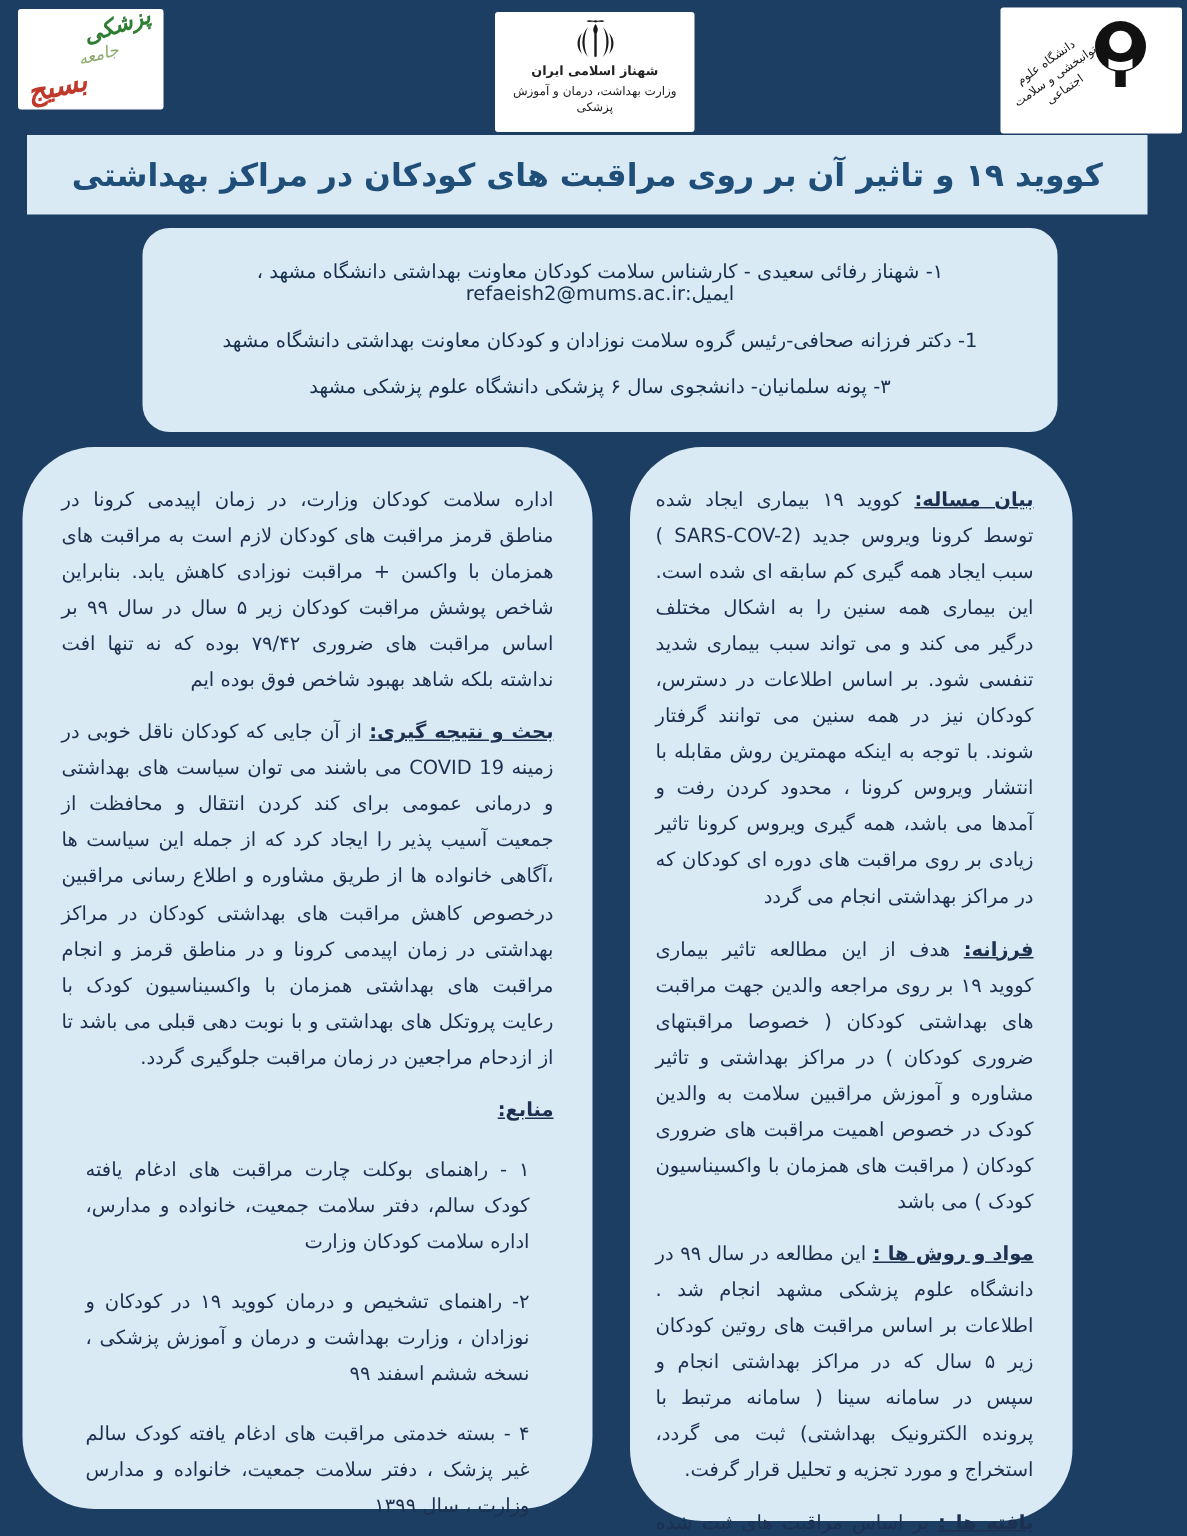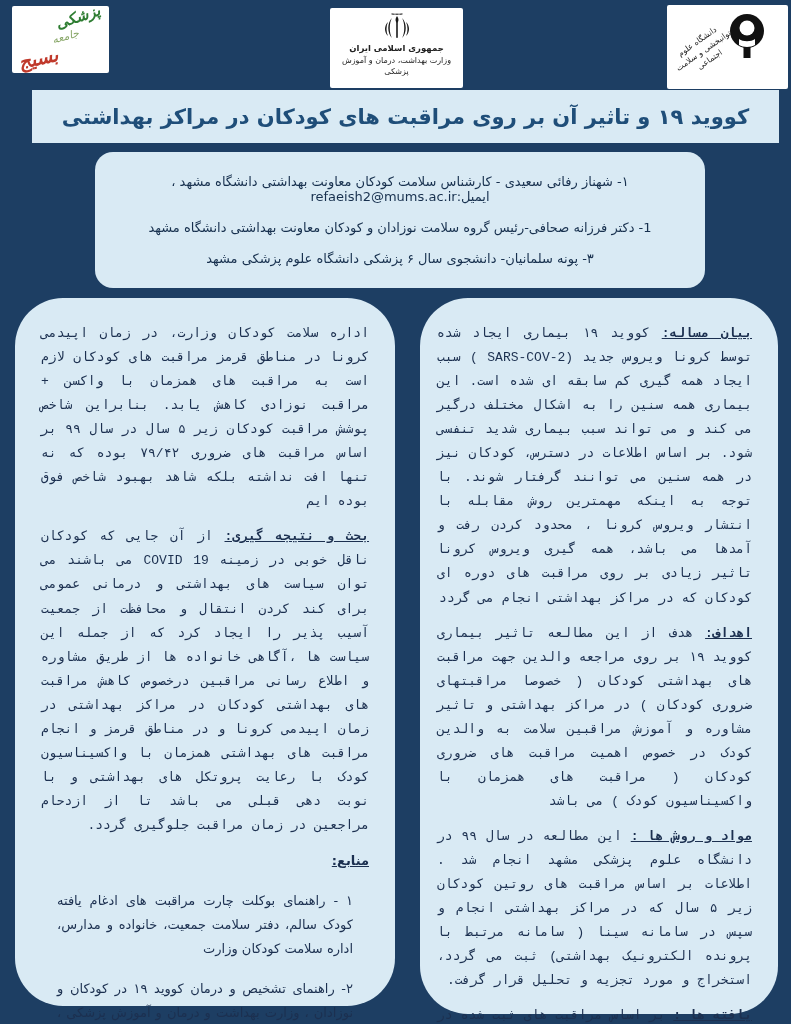--- a/index.html
+++ b/index.html
@@ -23,21 +23,21 @@
 
   .ministry-emblem{display:block;margin:4px auto 0 auto;}
   .ministry-l1{font-size:8.5px;color:#222;font-weight:bold;line-height:1.5;}
   .ministry-l2{font-size:8px;color:#222;line-height:1.4;}
 
   .uswr-emblem{position:absolute;left:52px;top:6px;}
   .uswr-text{position:absolute;left:2px;top:30px;width:70px;font-size:8px;color:#1a1a1a;transform:rotate(-35deg);text-align:center;line-height:1.35;}
 
   
   .title-bar{
-    position:absolute;left:32px;top:90px;width:747px;height:53px;
+    position:absolute;left:18px;top:90px;width:747px;height:53px;
     background:#d9eaf4;display:flex;align-items:center;justify-content:center;
   }
   .title-bar .t{
     font-size:21px;font-weight:bold;color:#1f4e79;letter-spacing:0;
   }
 
   
   .authors{
     position:absolute;left:95px;top:152px;width:610px;height:136px;
     background:#d9eaf4;border-radius:18px;
@@ -46,22 +46,22 @@
   }
   .authors .a{font-size:13px;color:#17304e;text-align:center;}
 
   
   .col{
     position:absolute;top:298px;background:#d9eaf4;border-radius:48px;
     padding:24px 26px;box-sizing:border-box;
     font-size:13px;color:#1c3050;text-align:justify;line-height:1.85;
   }
   .col-left{left:15px;width:380px;height:708px;}
-  .col-right{left:420px;width:358px;height:716px;padding-left:17px;}
-  .para{margin:0 0 11px 0;font-family:Liberation Mono, monospace;}
+  .col-right{left:420px;width:295px;height:716px;padding-left:17px;}
+  .para{margin:0 0 11px 0;}
   .para:last-child{margin-bottom:0;}
   .sec-h{font-weight:bold;text-decoration:underline;}
   .refs-title{font-weight:bold;text-decoration:underline;margin:0 0 8px 0;}
   .ref-item{margin:16px;}
 </style>
 </head>
 <body>
 
 <div class="poster">
 
@@ -74,21 +74,21 @@
   <div class="logo-box logo-center">
     <svg class="ministry-emblem" width="40" height="30" viewBox="0 0 40 30">
       <path d="M20 4 C18 7 18 9 20 11 C22 9 22 7 20 4 Z" fill="#1a1a1a"></path>
       <rect x="19.2" y="9" width="1.6" height="17" rx="0.8" fill="#1a1a1a"></rect>
       <path d="M15 6 C10 11 10 21 15 26 C12 21 12 11 15 6 Z" fill="#1a1a1a"></path>
       <path d="M25 6 C30 11 30 21 25 26 C28 21 28 11 25 6 Z" fill="#1a1a1a"></path>
       <path d="M11 10 C7 14 7 20 11 24 C9 20 9 14 11 10 Z" fill="#1a1a1a"></path>
       <path d="M29 10 C33 14 33 20 29 24 C31 20 31 14 29 10 Z" fill="#1a1a1a"></path>
       <path d="M14 2 C16 0.5 18 2.5 20 1.5 C22 2.5 24 0.5 26 2 C24 3.5 22 1.8 20 3 C18 1.8 16 3.5 14 2 Z" fill="#1a1a1a"></path>
     </svg>
-    <div class="ministry-l1">جمهوری اسلامی ایران</div>
+    <div class="ministry-l1">شهناز اسلامی ایران</div>
     <div class="ministry-l2">وزارت بهداشت، درمان و آموزش پزشکی</div>
   </div>
 
   <div class="logo-box logo-right">
     <svg class="uswr-emblem" width="56" height="52" viewBox="0 0 56 52">
       <circle cx="28" cy="20" r="17" fill="#111111"></circle>
       <circle cx="28" cy="17" r="7.5" fill="#ffffff"></circle>
       <path d="M24.5 33 L24.5 47 L31.5 47 L31.5 33 Z" fill="#111111"></path>
       <path d="M20 28 C24 31 32 31 36 28 L36 34 C32 36.5 24 36.5 20 34 Z" fill="#ffffff"></path>
     </svg>
@@ -103,21 +103,21 @@
     <div class="a">۱- شهناز رفائی سعیدی - کارشناس سلامت کودکان معاونت بهداشتی دانشگاه مشهد ، ایمیل:refaeish2@mums.ac.ir</div>
     <div class="a">1- دکتر فرزانه صحافی-رئیس گروه سلامت نوزادان و کودکان معاونت بهداشتی دانشگاه مشهد</div>
     <div class="a">۳- پونه سلمانیان- دانشجوی سال ۶ پزشکی دانشگاه علوم پزشکی مشهد</div>
   </div>
 
   <div class="col col-right">
     <p class="para">
       <span class="sec-h">بیان مساله:</span><span> کووید ۱۹ بیماری ایجاد شده توسط کرونا ویروس جدید (SARS-COV-2 ) سبب ایجاد همه گیری کم سابقه ای شده است. این بیماری همه سنین را به اشکال مختلف درگیر می کند و می تواند سبب بیماری شدید تنفسی شود. بر اساس اطلاعات در دسترس، کودکان نیز در همه سنین می توانند گرفتار شوند. با توجه به اینکه مهمترین روش مقابله با انتشار ویروس کرونا ، محدود کردن رفت و آمدها می باشد، همه گیری ویروس کرونا تاثیر زیادی بر روی مراقبت های دوره ای کودکان که در مراکز بهداشتی انجام می گردد</span>
     </p>
     <p class="para">
-      <span class="sec-h">اهداف:</span><span> هدف از این مطالعه تاثیر بیماری کووید ۱۹ بر روی مراجعه والدین جهت مراقبت های بهداشتی کودکان ( خصوصا مراقبتهای ضروری کودکان ) در مراکز بهداشتی و تاثیر مشاوره و آموزش مراقبین سلامت به والدین کودک در خصوص اهمیت مراقبت های ضروری کودکان ( مراقبت های همزمان با واکسیناسیون کودک ) می باشد</span>
+      <span class="sec-h">فرزانه:</span><span> هدف از این مطالعه تاثیر بیماری کووید ۱۹ بر روی مراجعه والدین جهت مراقبت های بهداشتی کودکان ( خصوصا مراقبتهای ضروری کودکان ) در مراکز بهداشتی و تاثیر مشاوره و آموزش مراقبین سلامت به والدین کودک در خصوص اهمیت مراقبت های ضروری کودکان ( مراقبت های همزمان با واکسیناسیون کودک ) می باشد</span>
     </p>
     <p class="para">
       <span class="sec-h">مواد و روش ها :</span><span> این مطالعه در سال ۹۹ در دانشگاه علوم پزشکی مشهد انجام شد . اطلاعات بر اساس مراقبت های روتین کودکان زیر ۵ سال که در مراکز بهداشتی انجام و سپس در سامانه سینا ( سامانه مرتبط با پرونده الکترونیک بهداشتی) ثبت می گردد، استخراج و مورد تجزیه و تحلیل قرار گرفت.</span>
     </p>
     <p class="para">
       <span class="sec-h">یافته ها :</span><span> بر اساس مراقبت های ثبت شده در سامانه در سال ۹۹ تعداد ۸۲۴۰۷۰ مراقبت زیر ۵ سال انجام شده است که نسبت به مراقبت های زیر ۵ سال سال ۹۸ (قبل از اپیدمی کرونا) که ۱۰۵۷۳۴۲ بوده است حدود ۲۳۳۰۰۰ مراقبت در سال ۹۹ کمتر انجام شده است و شاخص پوشش مراقبت کودکان زیر ۵ سال در سال ۹۹ افت ۱۳ درصدی نسبت به سال ۹۸ داشته است. بر اساس دستورالعمل ارسالی</span>
     </p>
   </div>
 
   <div class="col col-left">

